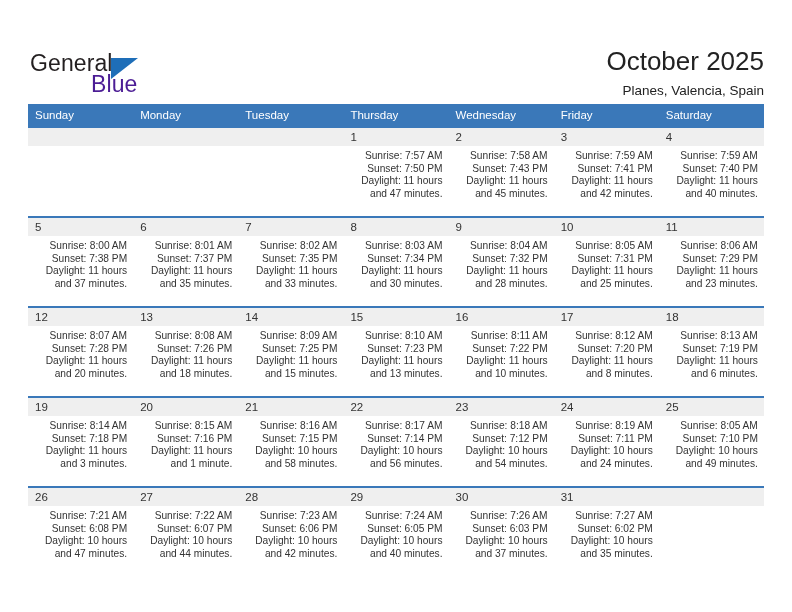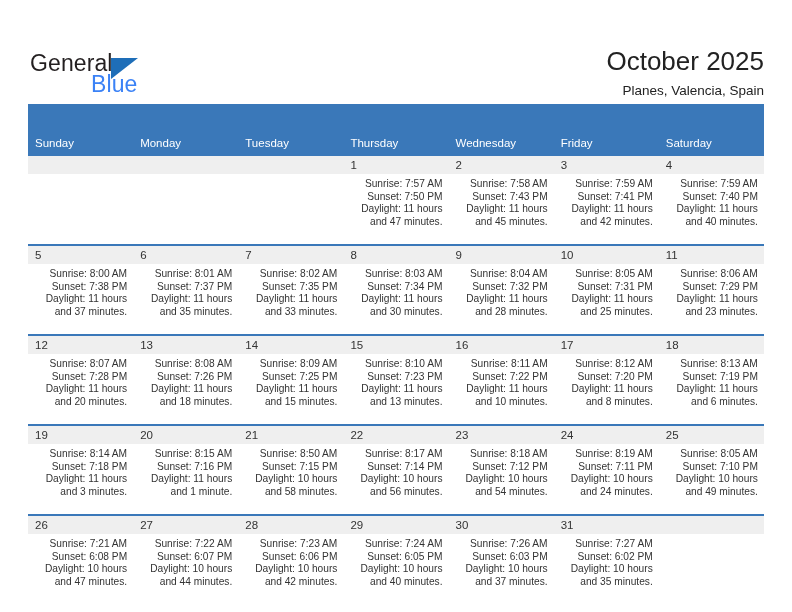--- a/index.html
+++ b/index.html
@@ -26,21 +26,21 @@
     font-family:"Liberation Sans", sans-serif;
   }
   .logo-tri{
     position:absolute;left:81px;top:8px;
     width:0;height:0;
     border-left:27px solid #1e6eb8;
     border-bottom:21px solid transparent;
   }
   .logo-blue{
     position:absolute;left:61px;top:21px;
-    font-size:23px;color:#3b82f6;letter-spacing:.1px;
+    font-size:23px;color:#4c1d95;letter-spacing:.1px;
   }
 
   .title-wrap{
     position:absolute;right:0;top:0;text-align:right;width:460px;
   }
   .cal-title{
     font-size:26px;color:#222222;font-weight:normal;line-height:34px;
     white-space:nowrap;
     text-align:right;
   }
@@ -80,21 +80,20 @@
     line-height:12.6px;
     color:#333333;
     text-align:right;
   }
   .cell-body div{white-space:nowrap;}
   .grid-head{display:flex;background:#3a78b9;}
   .grid-head .dowcell{
     width:105.14px;box-sizing:border-box;
     color:#ffffff;font-size:11.5px;
     padding:5px 0 5px 7px;
-    margin-top:28px;
   }
 </style>
 </head>
 <body>
 
 <div class="page">
 
   <div class="header">
 
     <div class="logo">
@@ -316,21 +315,21 @@
             <div class="cell-body">
               <div>Sunrise: 8:15 AM</div>
               <div>Sunset: 7:16 PM</div>
               <div>Daylight: 11 hours</div>
               <div>and 1 minute.</div>
             </div>
           </div>
           <div class="cell">
             <div class="daynum-band">21</div>
             <div class="cell-body">
-              <div>Sunrise: 8:50 AM</div>
+              <div>Sunrise: 8:16 AM</div>
               <div>Sunset: 7:15 PM</div>
               <div>Daylight: 10 hours</div>
               <div>and 58 minutes.</div>
             </div>
           </div>
           <div class="cell">
             <div class="daynum-band">22</div>
             <div class="cell-body">
               <div>Sunrise: 8:17 AM</div>
               <div>Sunset: 7:14 PM</div>

